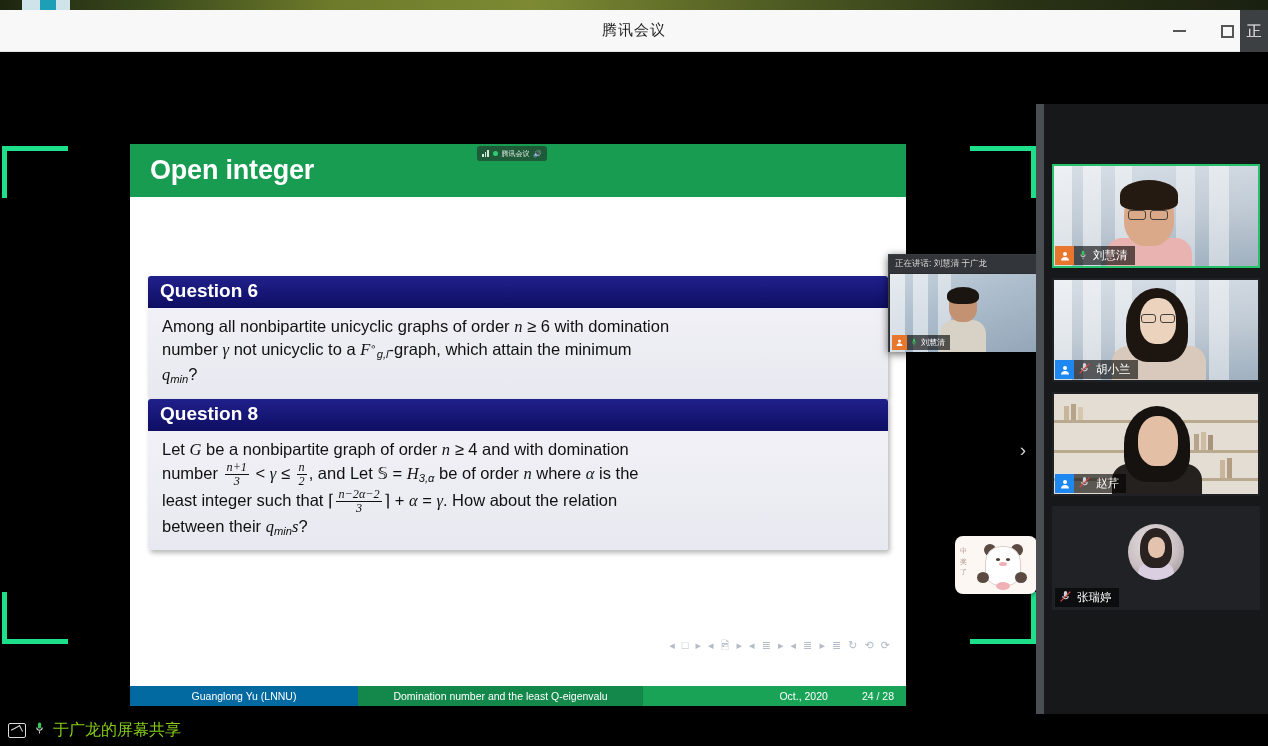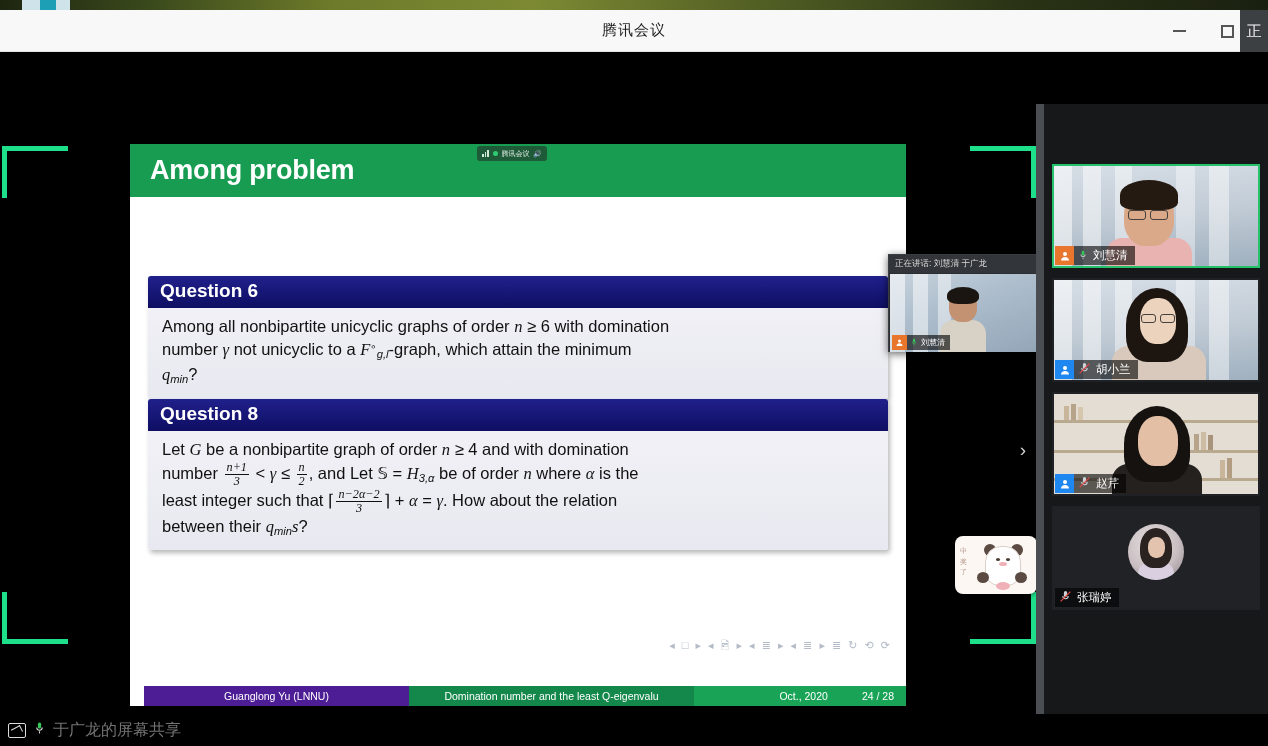--- a/index.html
+++ b/index.html
@@ -137,21 +137,21 @@
   .slide-nav {
     position:absolute; right:14px; bottom:30px;
     font-size:11px; color:#9aa6b5; letter-spacing:2px; opacity:.75;
   }
   .slide-footer {
     position:absolute; left:0; bottom:0; width:776px; height:20px;
     display:flex; align-items:center;
     font-size:10.5px; color:#fff;
   }
   .sf-seg { height:20px; display:flex; align-items:center; }
-  .sf1 { width:265px; background:#4c1d95; justify-content:center;margin-left:14px; }
+  .sf1 { width:228px; background:#0369a1; justify-content:center; }
   .sf2 { width:285px; background:#13884a; justify-content:center; }
   .sf3 { flex:1; background:#18a357; justify-content:flex-end; padding-right:12px; gap:34px; }
 
   
   .float-win {
     position:absolute; left:888px; top:202px; width:150px; height:98px;
     background:#2b2d30; border:1px solid #3a3d41;
     box-shadow:0 2px 8px rgba(0,0,0,.6);
   }
   .float-win .fw-head {
@@ -286,21 +286,21 @@
   }
   .statusbar .share-ic {
     width:18px; height:15px; border:1.8px solid #dcdcdc; border-radius:2px;
     position:relative;
   }
   .statusbar .share-ic:after {
     content:""; position:absolute; left:3px; top:3px; width:9px; height:6px;
     border-top:1.6px solid #dcdcdc; border-right:1.6px solid #dcdcdc;
     transform:rotate(-28deg);
   }
-  .statusbar .stxt { color:#737373; font-size:16px; }
+  .statusbar .stxt { color:#84cc16; font-size:16px; }
   .micglyph { display:inline-block; }
 </style>
 </head>
 <body>
 
 <div id="app">
 
   <div class="desktop-strip">
     <div class="win-nub"></div>
     <div class="win-nub2"></div>
@@ -334,21 +334,21 @@
         <i class="v"></i>
       </div>
     <div class="bracket br-br">
         <i class="h"></i>
         <i class="v"></i>
       </div>
 
     <div class="slide">
 
       <div class="slide-header">
-        <div class="htxt">Among problem</div>
+        <div class="htxt">Open integer</div>
         <div class="mini-pill">
           <span class="bars">
               <b></b>
               <b></b>
               <b></b>
             </span>
           <span class="gdot"></span>
           <span class="ptxt">腾讯会议</span>
           <span class="spk">🔊</span>
         </div>

